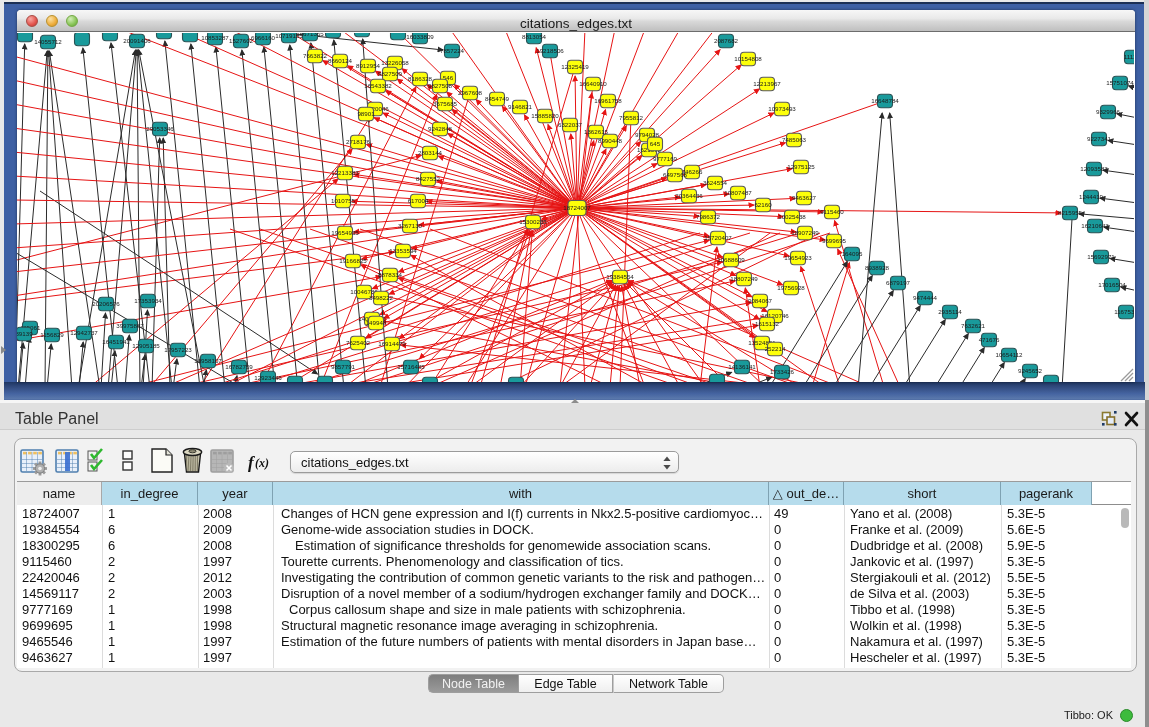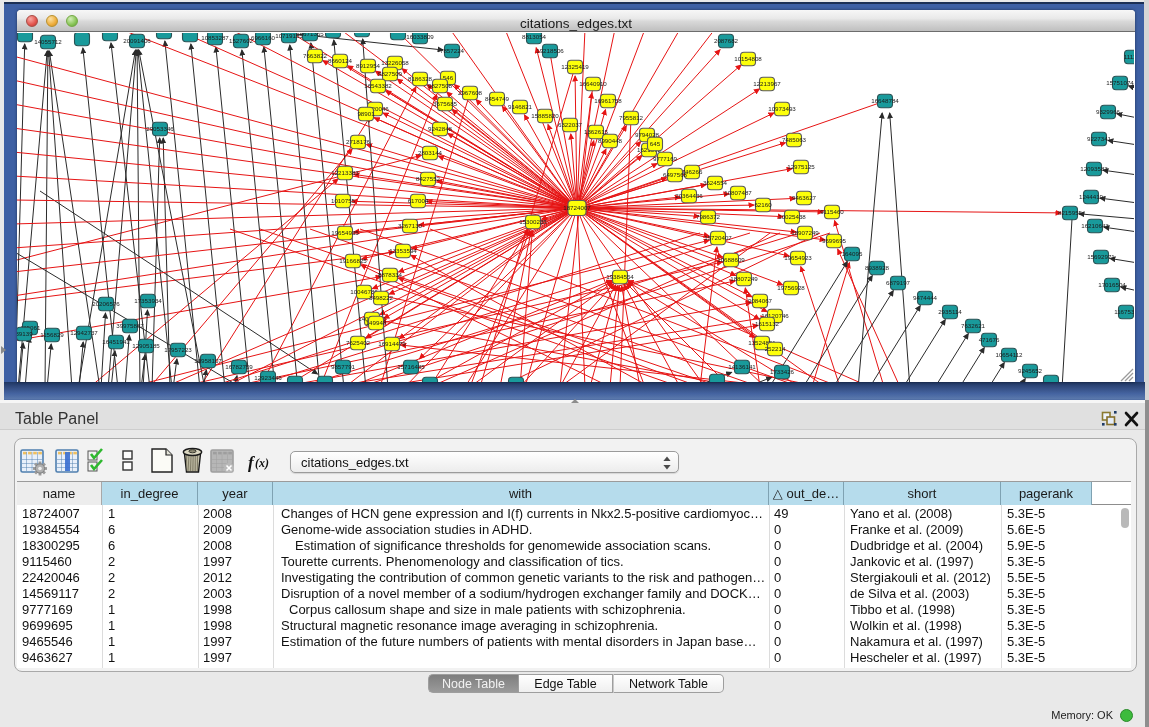--- a/index.html
+++ b/index.html
@@ -639,32 +639,32 @@
     <span class="c" style="left:203px">2008</span>
     <span class="c" style="left:281px;width:484px;overflow:hidden;display:inline-block">Changes of HCN gene expression and I(f) currents in Nkx2.5-positive cardiomyoc…</span>
     <span class="c" style="left:774px">49</span>
     <span class="c" style="left:850px">Yano et al. (2008)</span>
     <span class="c" style="left:1007px">5.3E-5</span>
   </div>
 <div class="tr" style="top:522px">
     <span class="c" style="left:22px">19384554</span>
     <span class="c" style="left:108px">6</span>
     <span class="c" style="left:203px">2009</span>
-    <span class="c" style="left:281px;width:484px;overflow:hidden;display:inline-block">Genome-wide association studies in ADHD.</span>
+    <span class="c" style="left:281px;width:484px;overflow:hidden;display:inline-block">Genome-wide association studies in DOCK.</span>
     <span class="c" style="left:774px">0</span>
     <span class="c" style="left:850px">Franke et al. (2009)</span>
     <span class="c" style="left:1007px">5.6E-5</span>
   </div>
 <div class="tr" style="top:538px">
     <span class="c" style="left:22px">18300295</span>
     <span class="c" style="left:108px">6</span>
     <span class="c" style="left:203px">2008</span>
     <span class="c" style="left:295px;width:484px;overflow:hidden;display:inline-block">Estimation of significance thresholds for genomewide association scans.</span>
     <span class="c" style="left:774px">0</span>
-    <span class="c" style="left:850px">Dudbridge et al. (2004)</span>
+    <span class="c" style="left:850px">Dudbridge et al. (2008)</span>
     <span class="c" style="left:1007px">5.9E-5</span>
   </div>
 <div class="tr" style="top:554px">
     <span class="c" style="left:22px">9115460</span>
     <span class="c" style="left:108px">2</span>
     <span class="c" style="left:203px">1997</span>
     <span class="c" style="left:281px;width:484px;overflow:hidden;display:inline-block">Tourette currents. Phenomenology and classification of tics.</span>
     <span class="c" style="left:774px">0</span>
     <span class="c" style="left:850px">Jankovic et al. (1997)</span>
     <span class="c" style="left:1007px">5.3E-5</span>
@@ -722,16 +722,16 @@
     <span class="c" style="left:850px">Hescheler et al. (1997)</span>
     <span class="c" style="left:1007px">5.3E-5</span>
   </div>
 <div class="abs" id="vscroll"></div>
 
 <div class="abs" id="tabs">
   <div class="tab" style="left:0;width:90px;border-radius:5px 0 0 5px;background:linear-gradient(180deg,#7e7e7e,#9a9a9a);color:#f2f2f2;border-right:none">Node Table</div>
   <div class="tab" style="left:90px;width:95px;background:linear-gradient(180deg,#ffffff,#efefef);color:#111">Edge Table</div>
   <div class="tab" style="left:185px;width:111px;border-radius:0 5px 5px 0;background:linear-gradient(180deg,#ffffff,#efefef);color:#111;border-left:1px solid #c9c9c9">Network Table</div>
 </div>
-<div class="abs" id="mem">Memory: OK</div>
+<div class="abs" id="mem">Tibbo: OK</div>
 <div class="abs" style="left:1px;top:346px;width:0;height:0;border-left:5px solid #8a8a8a;border-top:4px solid transparent;border-bottom:4px solid transparent"></div>
 <div class="abs" style="left:1120px;top:709px;width:13px;height:13px;border-radius:50%;background:#3dbb3d;border:1px solid #2a8a2a"></div>
 <div class="abs" style="left:1145px;top:400px;width:4px;height:327px;background:#8e8e8e"></div>
 
 </body></html>

